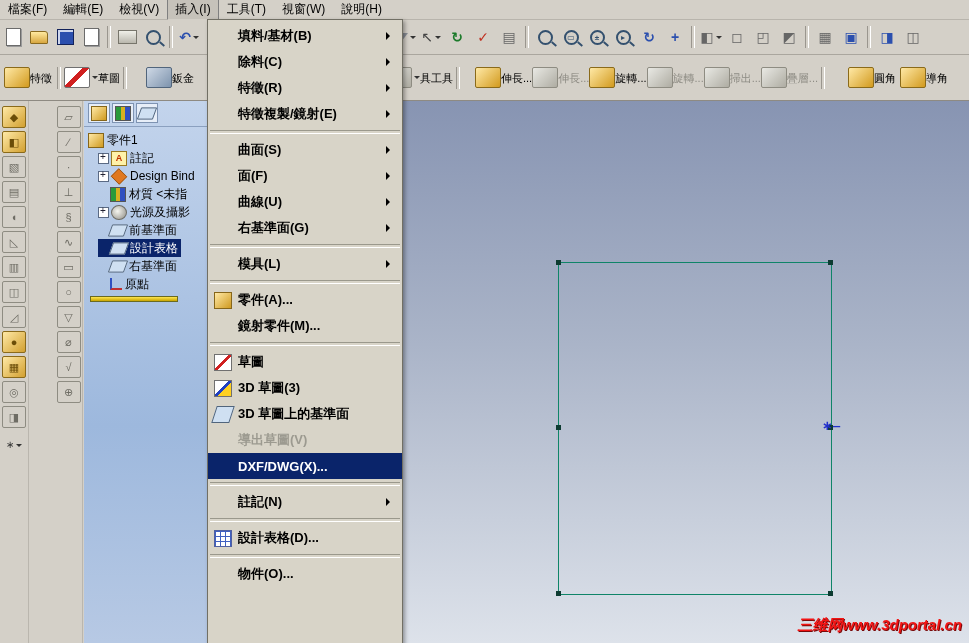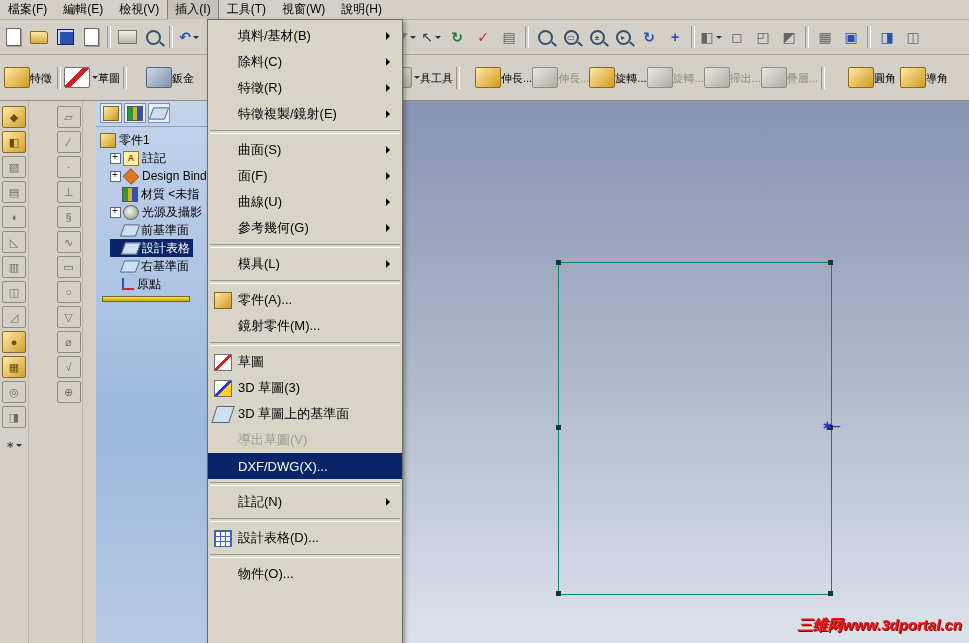--- a/index.html
+++ b/index.html
@@ -50,21 +50,21 @@
   .rowic{display:flex;align-items:center;}
   
   .strip{position:absolute;top:100px;display:flex;flex-direction:column;align-items:center;gap:3px;background:#d4d0c8;z-index:4;}
   .strip1{left:0;width:28px;height:543px;border-right:1px solid #bab6ae;padding-top:6px;}
   .strip2{left:55px;width:27px;height:543px;border-right:1px solid #bab6ae;padding-top:6px;}
   .sic{width:22px;height:20px;display:flex;align-items:center;justify-content:center;font-size:11px;border-radius:2px;}
   .sic.gold{background:linear-gradient(135deg,#ffe9a6,#d2a030);border:1px solid #8a6a1a;color:#6b4d08;}
   .sic.gray{background:linear-gradient(135deg,#ececе6,#b5b3a9);background:linear-gradient(135deg,#ececе6,#b5b3a9);border:1px solid #8e8c82;color:#6e6c64;}
   .flyout{display:flex;align-items:center;margin-top:8px;font-size:10px;color:#333;}
   
-  .tree-panel{position:absolute;left:96px;top:100px;width:125px;height:543px;
+  .tree-panel{position:absolute;left:84px;top:100px;width:125px;height:543px;
     background:linear-gradient(180deg,#c3d4ec 0%,#9db8dd 60%,#b7c9e4 100%);
     border-right:2px solid #6f7f94;z-index:4;overflow:hidden;}
   .tree-tabs{display:flex;gap:2px;padding:3px 4px;border-bottom:1px solid #8ba0bf;}
   .ttab{width:20px;height:18px;background:#e7eef8;border:1px solid #7e93b2;display:flex;align-items:center;justify-content:center;}
   .tree{padding:4px 2px 0 4px;}
   .tree-item{display:flex;align-items:center;height:18px;white-space:nowrap;cursor:default;}
   .tree-item .lbl{margin-left:3px;font-size:12px;}
   .tree-item.indent{margin-left:10px;}
   .tree-item.selected{background:#0a246a;width:fit-content;padding:0 3px 0 1px;}
   .tree-item.selected .lbl{color:#fff;}
@@ -84,21 +84,21 @@
   .viewport{position:absolute;left:210px;top:100px;width:759px;height:543px;
     background:linear-gradient(180deg,#8794b2 0%,#aab4c8 45%,#dde2ea 100%);z-index:1;}
   .sketch-rect{position:absolute;left:348px;top:162px;width:272px;height:331px;border:1px solid #0f8468;}
   .handle{position:absolute;width:5px;height:5px;background:#0d3b31;}
   .origin-mark{position:absolute;left:612px;top:318px;color:#2230cc;font-size:13px;font-weight:bold;}
   .watermark{position:absolute;right:7px;bottom:8px;color:#f21414;font-size:15px;font-weight:bold;text-shadow:1px 1px 0 #7a0a0a;font-style:italic;}
   
   .menu{position:absolute;left:207px;top:19px;width:194px;height:624px;z-index:50;
     background:#d8d4c8;border:1px solid #716f64;box-shadow:2px 2px 4px rgba(0,0,0,.35);
     padding-top:3px;overflow:hidden;}
-  .mi{position:relative;height:26px;display:flex;align-items:center;padding-left:30px;font-size:13px;cursor:default;}
+  .mi{position:relative;height:26px;display:flex;align-items:center;padding-left:30px;font-size:13px;cursor:default;font-weight:bold;}
   .mi .mi-label{white-space:nowrap;}
   .mi.hl{background:#0a246a;color:#fff;}
   .mi.dis{color:#9c9a90;}
   .sub-arrow{position:absolute;right:8px;width:0;height:0;border:4px solid transparent;border-left-color:#000;}
   .msep{height:2px;border-top:1px solid #9a988c;border-bottom:1px solid #ffffff;margin:3px 2px;}
   .mi-icon{position:absolute;left:6px;width:16px;height:15px;}
   .mic-part{background:linear-gradient(135deg,#ffe9a6,#cf9a20);border:1px solid #86661a;}
   .mic-sketch{background:linear-gradient(135deg,#fff 42%,#d02020 42%,#d02020 58%,#fff 58%);border:1px solid #707070;}
   .mic-3dsketch{background:linear-gradient(135deg,#fff 42%,#2040c0 42%,#2040c0 58%,#ffd020 58%);border:1px solid #707070;}
   .mic-3dplane{background:#cfe0f2;border:1px solid #51657c;transform:skewX(-18deg);}
@@ -368,21 +368,21 @@
   </div>
   <div class="mi">
     <span class="mi-label">面(F)</span>
     <span class="sub-arrow"></span>
   </div>
   <div class="mi">
     <span class="mi-label">曲線(U)</span>
     <span class="sub-arrow"></span>
   </div>
   <div class="mi">
-    <span class="mi-label">參考幾何(G)</span>
+    <span class="mi-label">右基準面(G)</span>
     <span class="sub-arrow"></span>
   </div>
   <div class="msep"></div>
   <div class="mi">
     <span class="mi-label">模具(L)</span>
     <span class="sub-arrow"></span>
   </div>
   <div class="msep"></div>
   <div class="mi">
     <span class="mi-icon mic-part"></span>

